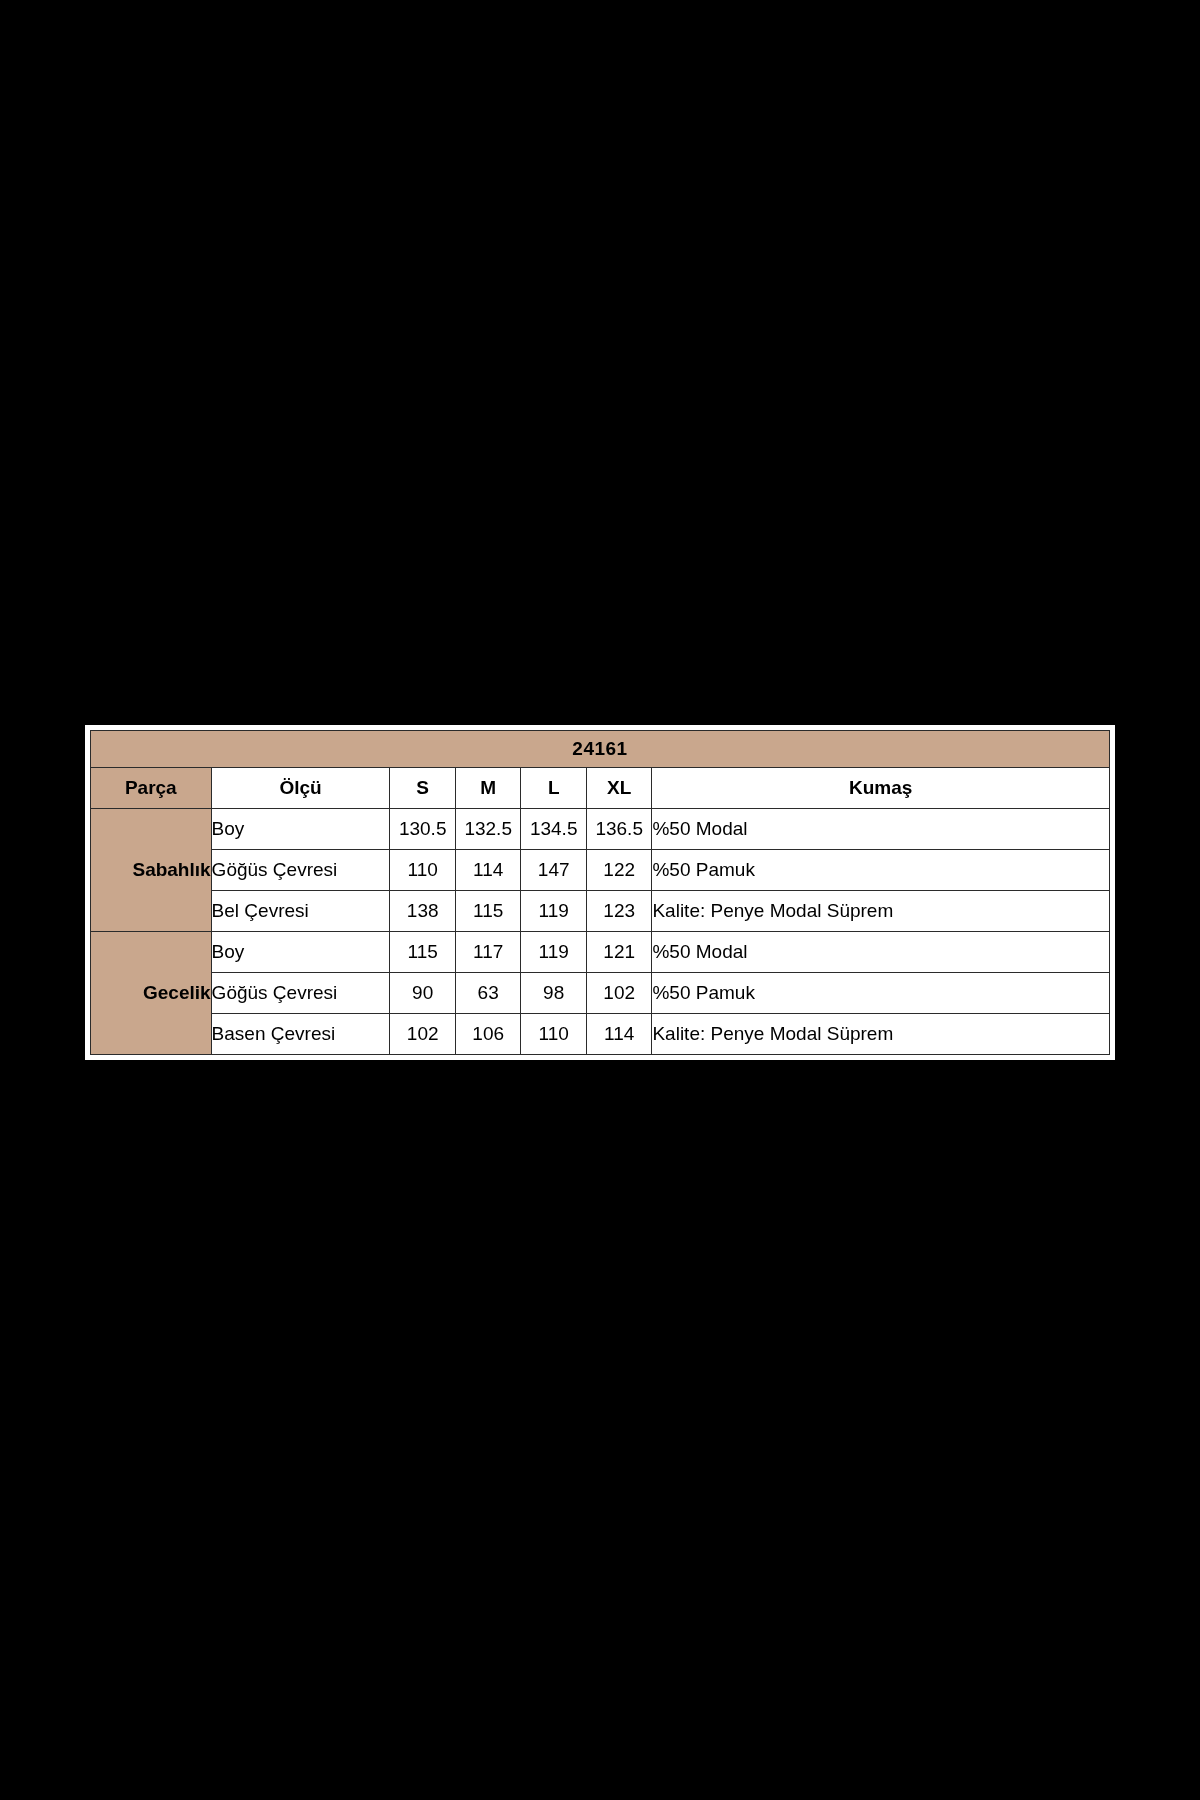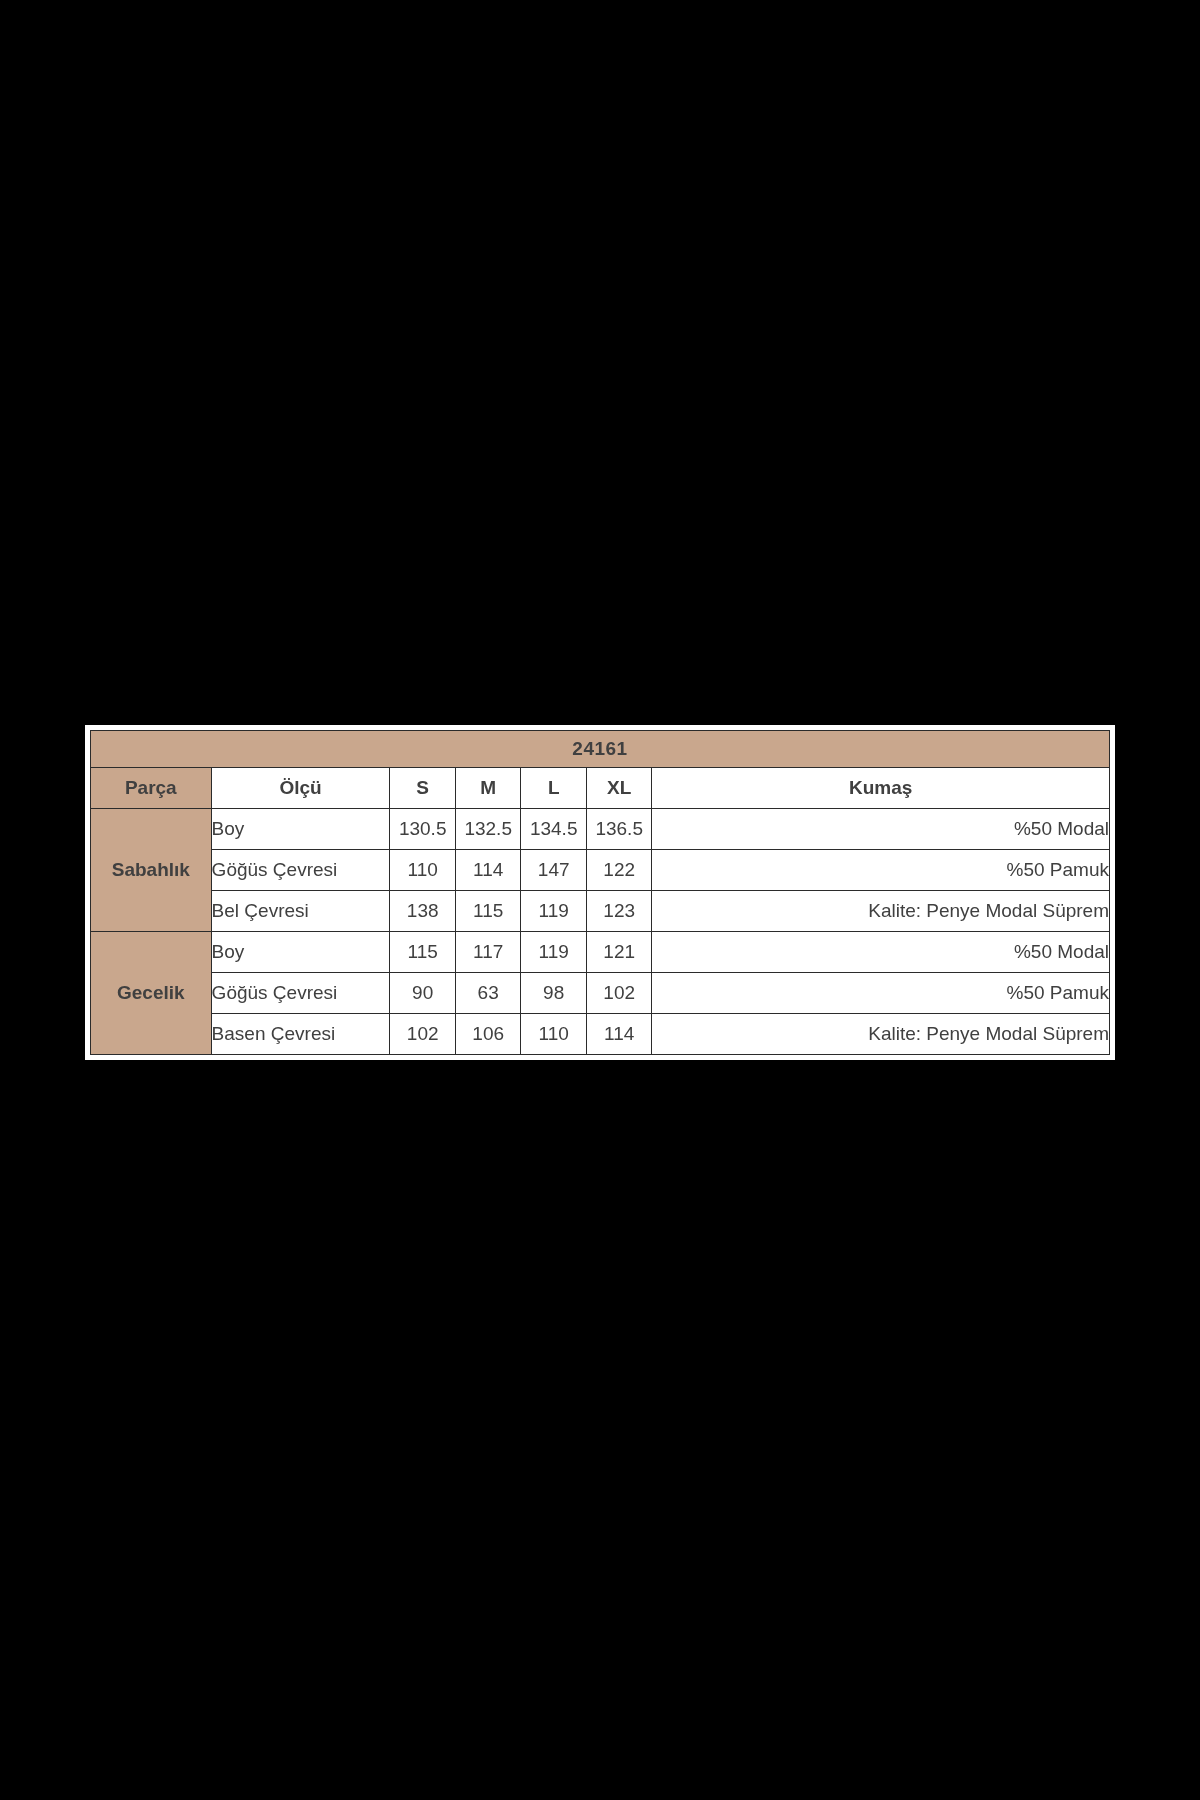--- a/index.html
+++ b/index.html
@@ -30,21 +30,21 @@
     border-collapse: collapse;
     table-layout: fixed;
     background: #ffffff;
   }
 
   table.size-table td,
   table.size-table th {
     border: 1px solid #2b2b2b;
     padding: 0;
     font-size: 19px;
-    color: #404040;
+    color: #000000;
     vertical-align: middle;
   }
 
   .title-cell {
     background: #c9a78d;
     text-align: center;
     font-weight: bold;
     font-size: 21px;
     height: 36px;
     letter-spacing: 0.5px;
@@ -56,40 +56,40 @@
     font-weight: bold;
     font-size: 21px;
     height: 40px;
   }
   .head-cell.parca {
     background: #c9a78d;
   }
 
   .group-cell {
     background: #c9a78d;
-    text-align: center;
+    text-align: right;
     font-weight: bold;
     font-size: 21px;
   }
 
   .measure-cell {
     text-align: left;
     padding-left: 10px;
     font-size: 20px;
     height: 40px;
     margin-left: 16px;
   }
 
   .num-cell {
     text-align: center;
     font-size: 20px;
   }
 
   .fabric-cell {
-    text-align: right;
+    text-align: left;
     padding-left: 10px;
     font-size: 20px;
   }
 
   
   col.c-parca   { width: 116px; }
   col.c-olcu    { width: 172px; }
   col.c-s       { width: 63px; }
   col.c-m       { width: 63px; }
   col.c-l       { width: 63px; }

